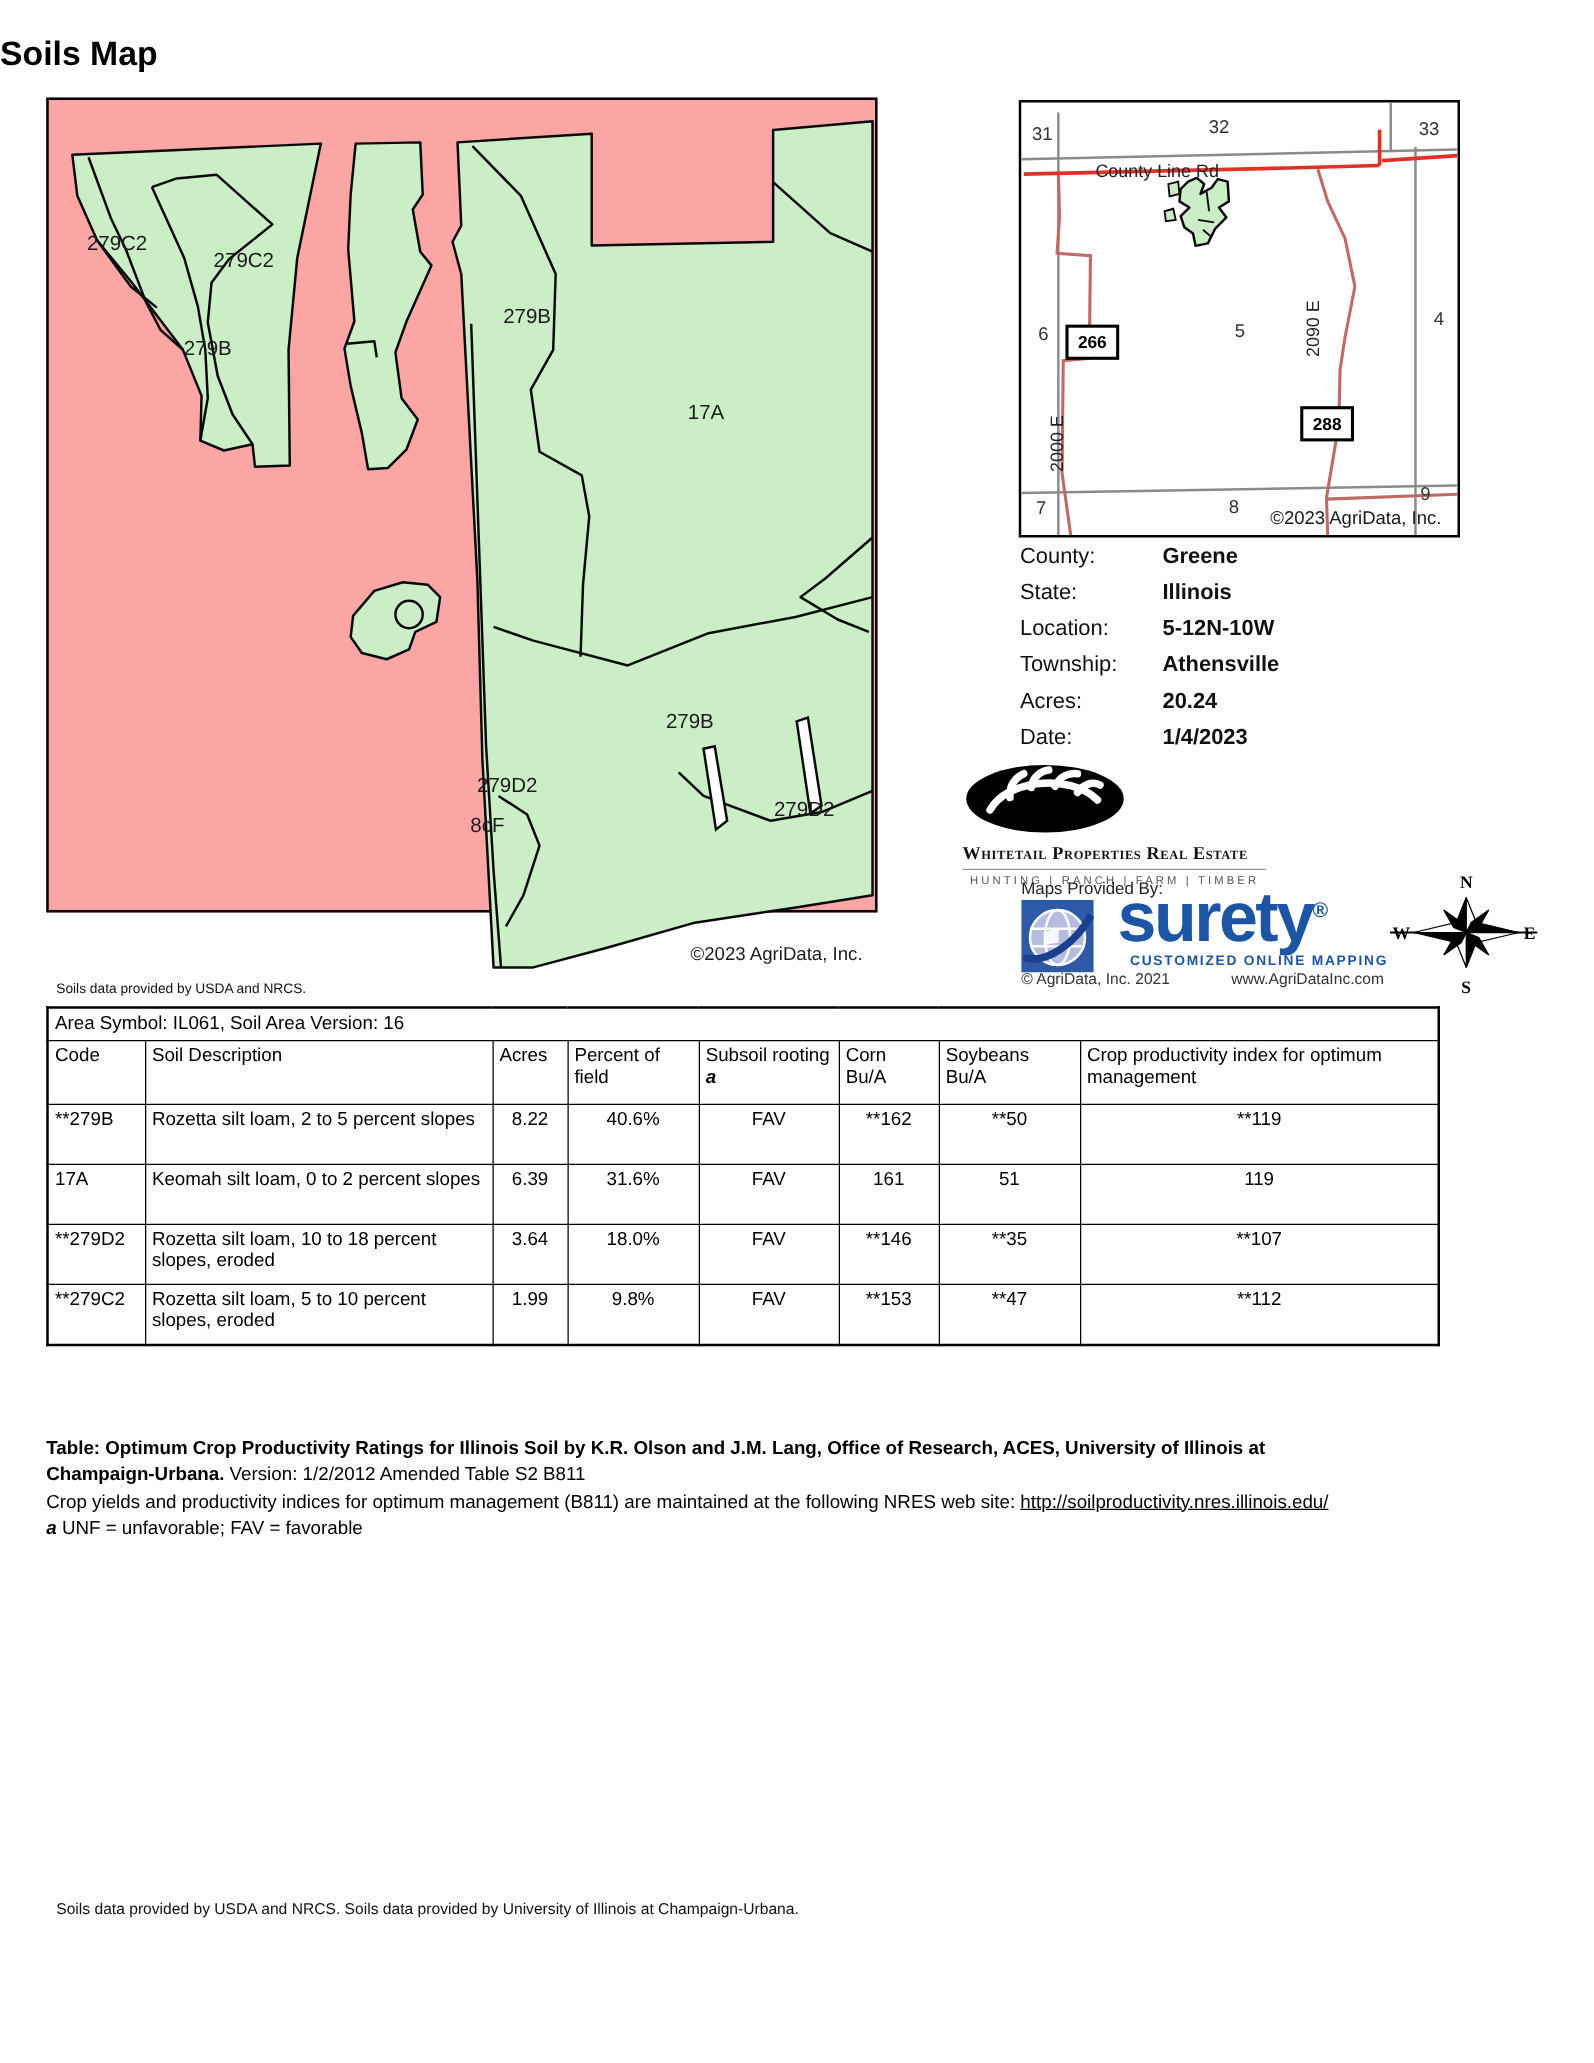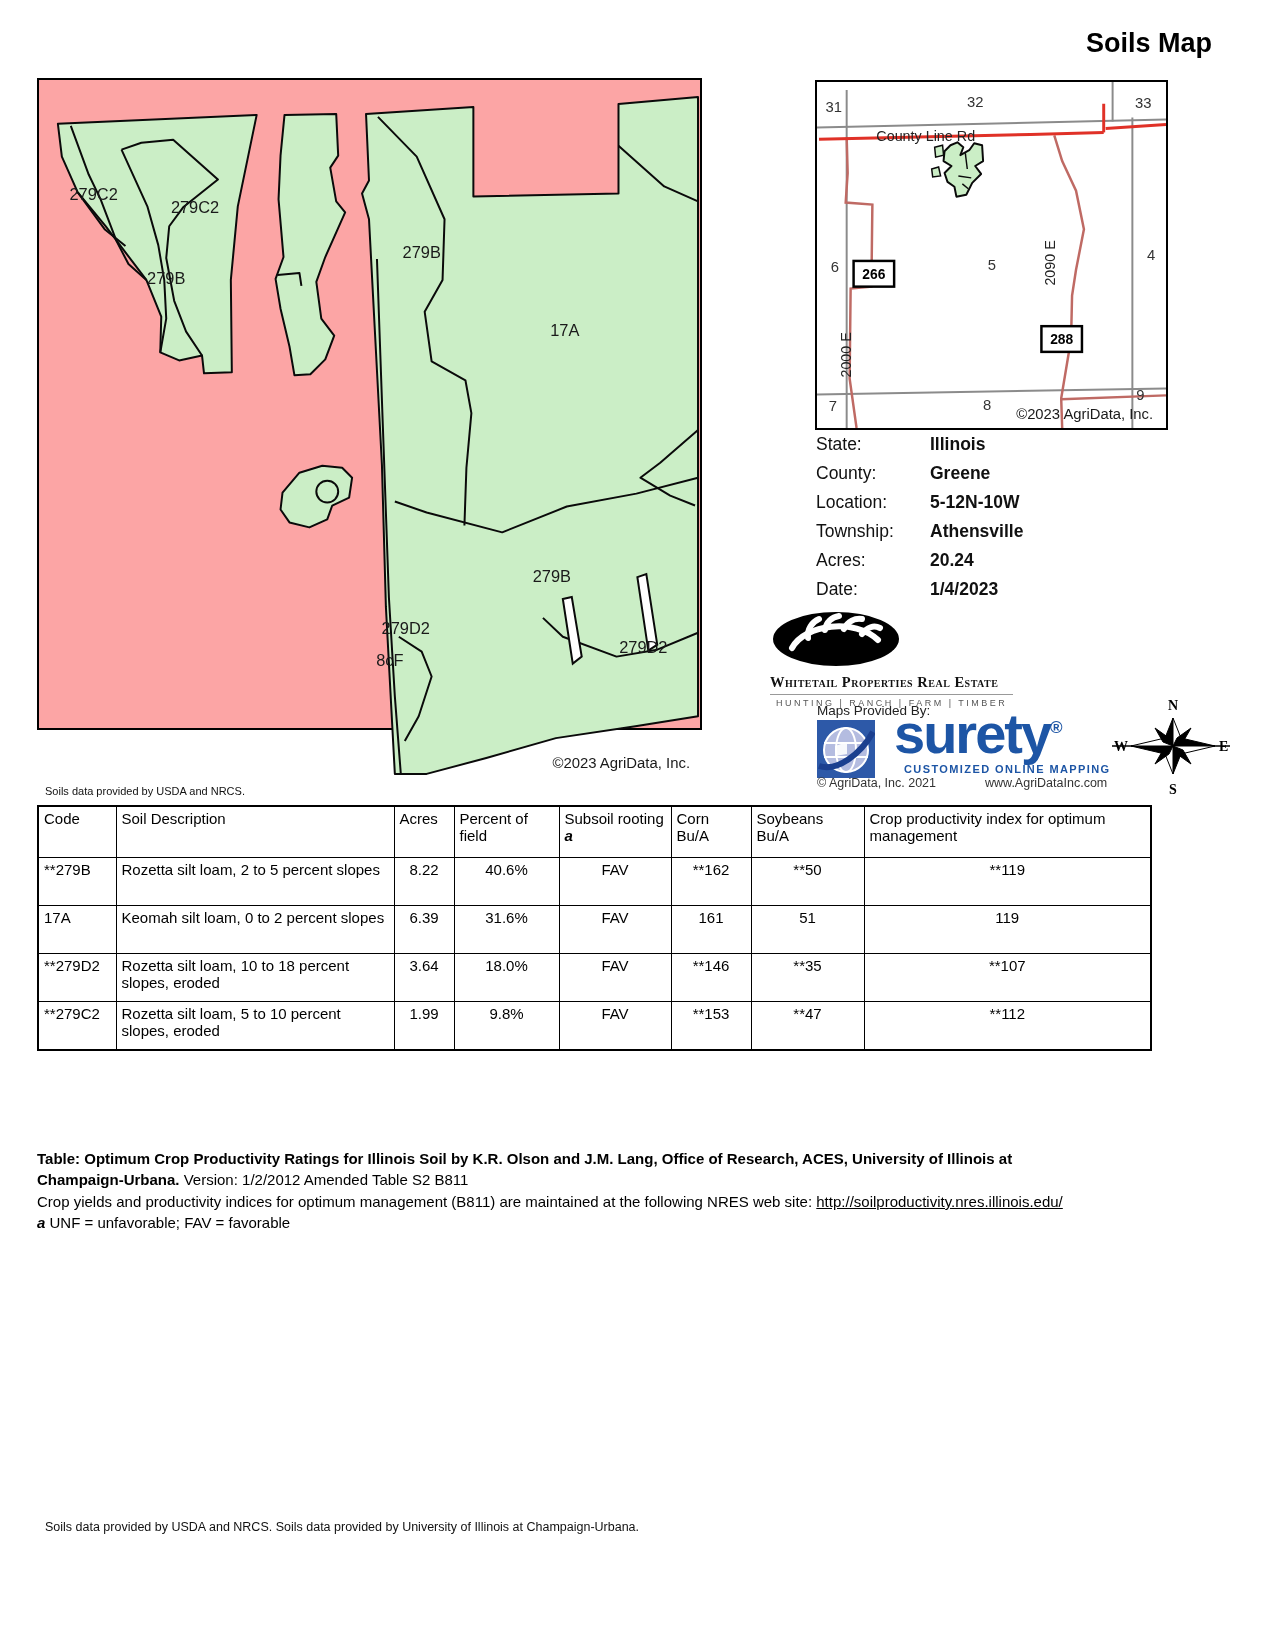--- a/index.html
+++ b/index.html
@@ -1,19 +1,19 @@
 <!DOCTYPE html>
 <html><head>
 <meta charset="utf-8">
 <style>
   html,body{margin:0;padding:0;background:#fff;}
   #page{position:relative;width:1275px;height:1650px;background:#fff;overflow:hidden;
         font-family:"Liberation Sans",sans-serif;color:#111;}
   .abs{position:absolute;}
-  #title{top:28px;left:0;width:1200px;text-align:right;font-size:27px;font-weight:bold;color:#000;padding-left:12px;}
+  #title{top:28px;left:0;width:1200px;text-align:left;font-size:27px;font-weight:bold;color:#000;}
   #map-box{left:37px;top:78px;width:665px;height:652px;border:2px solid #000;box-sizing:border-box;background:#fca5a5;text-decoration:underline;}
   #map-caption{left:45px;top:785px;font-size:11px;}
   #locator-box{left:815px;top:80px;width:353px;height:350px;border:2px solid #000;box-sizing:border-box;background:#fff;}
   svg text{font-family:"Liberation Sans",sans-serif;}
   .map-label{font-size:16.5px;fill:#1a1a1a;}
   .map-copy{font-size:15px;fill:#1a1a1a;}
   .sec-label{font-size:15px;fill:#333;}
   .badge-txt{font-size:14px;font-weight:bold;fill:#000;}
   .road-label{font-size:14.5px;fill:#222;}
   #info-block{left:816px;top:434px;width:330px;}
@@ -145,22 +145,22 @@
         <text class="sec-label" x="327" y="322" text-anchor="middle">9</text>
         <text class="road-label" x="60" y="60">County Line Rd</text>
         <text class="road-label" x="34" y="276" text-anchor="middle" transform="rotate(-90 34 276)">2000 E</text>
         <text class="road-label" x="241" y="183" text-anchor="middle" transform="rotate(-90 241 183)">2090 E</text>
         <text class="map-copy" x="340" y="341" text-anchor="end">©2023 AgriData, Inc.</text>
       </g>
     </svg>
   </div>
 
   <div id="info-block" class="abs">
+    <div class="info-row"><span class="lbl">County:</span><span class="val">Greene</span></div>
     <div class="info-row"><span class="lbl">State:</span><span class="val">Illinois</span></div>
-    <div class="info-row"><span class="lbl">County:</span><span class="val">Greene</span></div>
     <div class="info-row"><span class="lbl">Location:</span><span class="val">5-12N-10W</span></div>
     <div class="info-row"><span class="lbl">Township:</span><span class="val">Athensville</span></div>
     <div class="info-row"><span class="lbl">Acres:</span><span class="val">20.24</span></div>
     <div class="info-row"><span class="lbl">Date:</span><span class="val">1/4/2023</span></div>
   </div>
 
   <div id="wt-block" class="abs">
     <svg width="132" height="58" viewBox="0 0 132 58">
       <ellipse cx="66" cy="29" rx="63" ry="27" fill="#000"></ellipse>
       <g stroke="#fff" stroke-width="6" fill="none" stroke-linecap="round">
@@ -221,20 +221,23 @@
         <col style="width:78px">
           <col style="width:278px">
           <col style="width:60px">
           <col style="width:105px">
         <col style="width:112px">
           <col style="width:80px">
           <col style="width:113px">
           <col style="width:287px">
       </colgroup>
       <tbody>
+          <tr class="area-row">
+        <td colspan="8">Area Symbol: IL061, Soil Area Version: 16</td>
+      </tr>
       <tr class="head-row">
         <td>Code</td>
         <td>Soil Description</td>
         <td>Acres</td>
         <td>Percent of field</td>
         <td>
               <div>Subsoil rooting</div>
               <div><b><i>a</i></b></div>
             </td>
         <td>Corn Bu/A</td>

